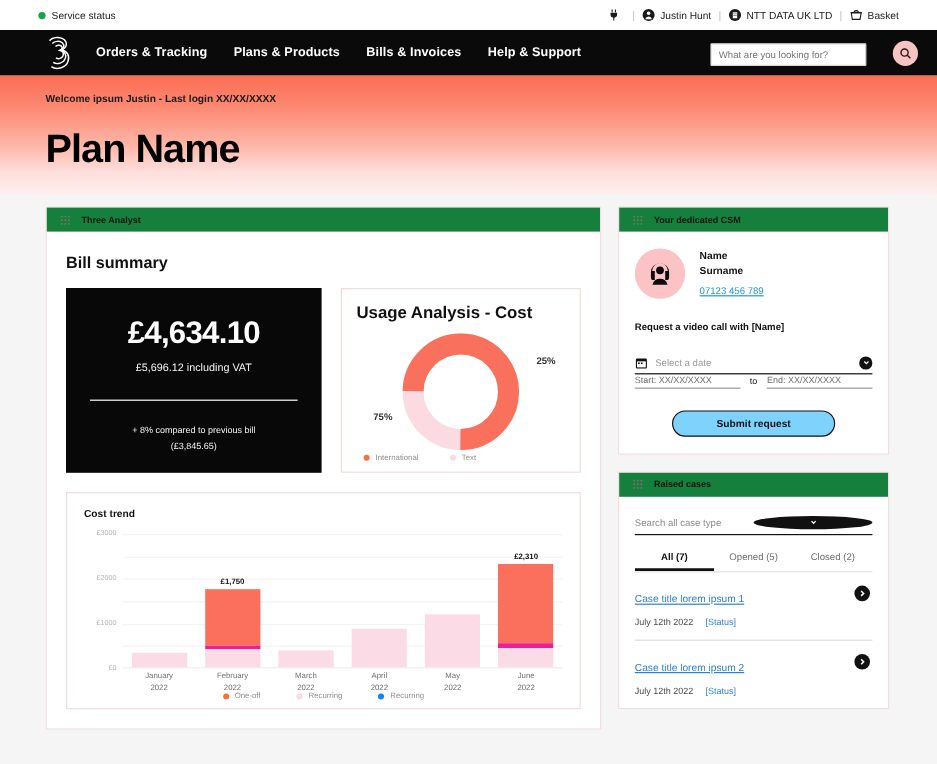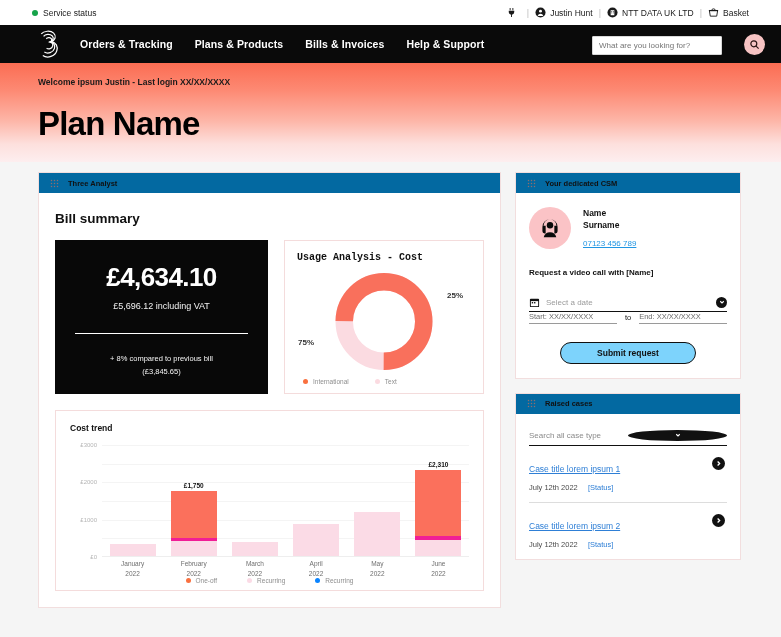--- a/index.html
+++ b/index.html
@@ -68,21 +68,21 @@
   
   .page {
     display: flex; gap: 14px;
     padding: 10px 38px 0 38px;
   }
   .col-main { width: 463px; flex: none; }
   .col-side { width: 226px; flex: none; }
 
   .card { background: #fff; border: 1px solid #f2dede; }
   .card-head {
-    background: #0369a1; height: 20px;
+    background: #15803d; height: 20px;
     display: flex; align-items: center; gap: 9px;
     padding: 0 11px;
   }
   .grip { width: 9px; height: 9px; flex: none; }
   .grip svg { width: 100%; height: 100%; display: block; }
   .card-head-title { font-size: 7.5px; font-weight: bold; color: #111; }
 
   
   .card-body { padding: 18px 16px 16px 16px; }
   .section-title { font-size: 13.5px; font-weight: bold; color: #111; }
@@ -96,26 +96,26 @@
   .bill-amount { font-size: 26px; font-weight: bold; letter-spacing: -.6px; }
   .bill-vat { font-size: 9px; margin-top: 8px; color: #f2f2f2; }
   .bill-rule { height: 1px; background: #ffffff; margin: 22px 4px 0 4px; }
   .bill-cmp { font-size: 7.5px; margin-top: 20px; color: #f4f4f4; }
   .bill-prev { font-size: 7.5px; margin-top: 4px; color: #f4f4f4; }
 
   .donut-card {
     flex: 1; border: 1px solid #f4dcdc; padding: 11px 12px 8px 12px;
     display: flex; flex-direction: column;
   }
-  .donut-title { font-size: 10px; font-weight: bold; color: #111; font-family: Liberation Mono, monospace; }
+  .donut-title { font-size: 14px; font-weight: bold; color: #111; }
   .donut-wrap { position: relative; flex: 1; margin-top: 2px; }
   .donut-svg { position: absolute; left: 50%; top: 4px; transform: translateX(-50%); }
   .pct { position: absolute; font-size: 8px; color: #333; font-weight: bold; }
   .pct-a { right: 8px; top: 26px; }
-  .pct-b { left: 1px; top: 73px; }
+  .pct-b { left: 14px; top: 73px; }
   .donut-legend { display: flex; gap: 26px; padding: 4px 0 0 6px; }
   .lg { display: flex; align-items: center; gap: 5px; font-size: 6.5px; color: #8e8e8e; }
   .lg i { width: 5px; height: 5px; border-radius: 50%; display: block; }
 
   
   .trend-card {
     border: 1px solid #f4dcdc; margin-top: 16px;
     padding: 12px 14px 6px 14px;
   }
   .trend-title { font-size: 8.5px; font-weight: bold; color: #111; }
@@ -541,20 +541,25 @@
       <div class="cases-body">
         <div class="case-search">
           <span>Search all case type</span>
           <span class="chev">
             <svg viewBox="0 0 12 12" fill="none" stroke="#fff" stroke-width="2.2">
                 <path d="M2.5 4.5 6 8l3.5-3.5"></path>
               </svg>
           </span>
         </div>
 
+        <div class="tabs">
+          <span class="tab active">All (7)</span>
+          <span class="tab">Opened (5)</span>
+          <span class="tab">Closed (2)</span>
+        </div>
 
         <div class="case-item">
           <a class="case-title">Case title lorem ipsum 1</a>
           <div class="case-meta">
             <span>July 12th 2022</span>
             <span class="case-status">[Status]</span>
           </div>
           <span class="case-arrow">
             <svg viewBox="0 0 12 12" fill="none" stroke="#fff" stroke-width="2.2">
                 <path d="M4.5 2.5 8 6l-3.5 3.5"></path>

